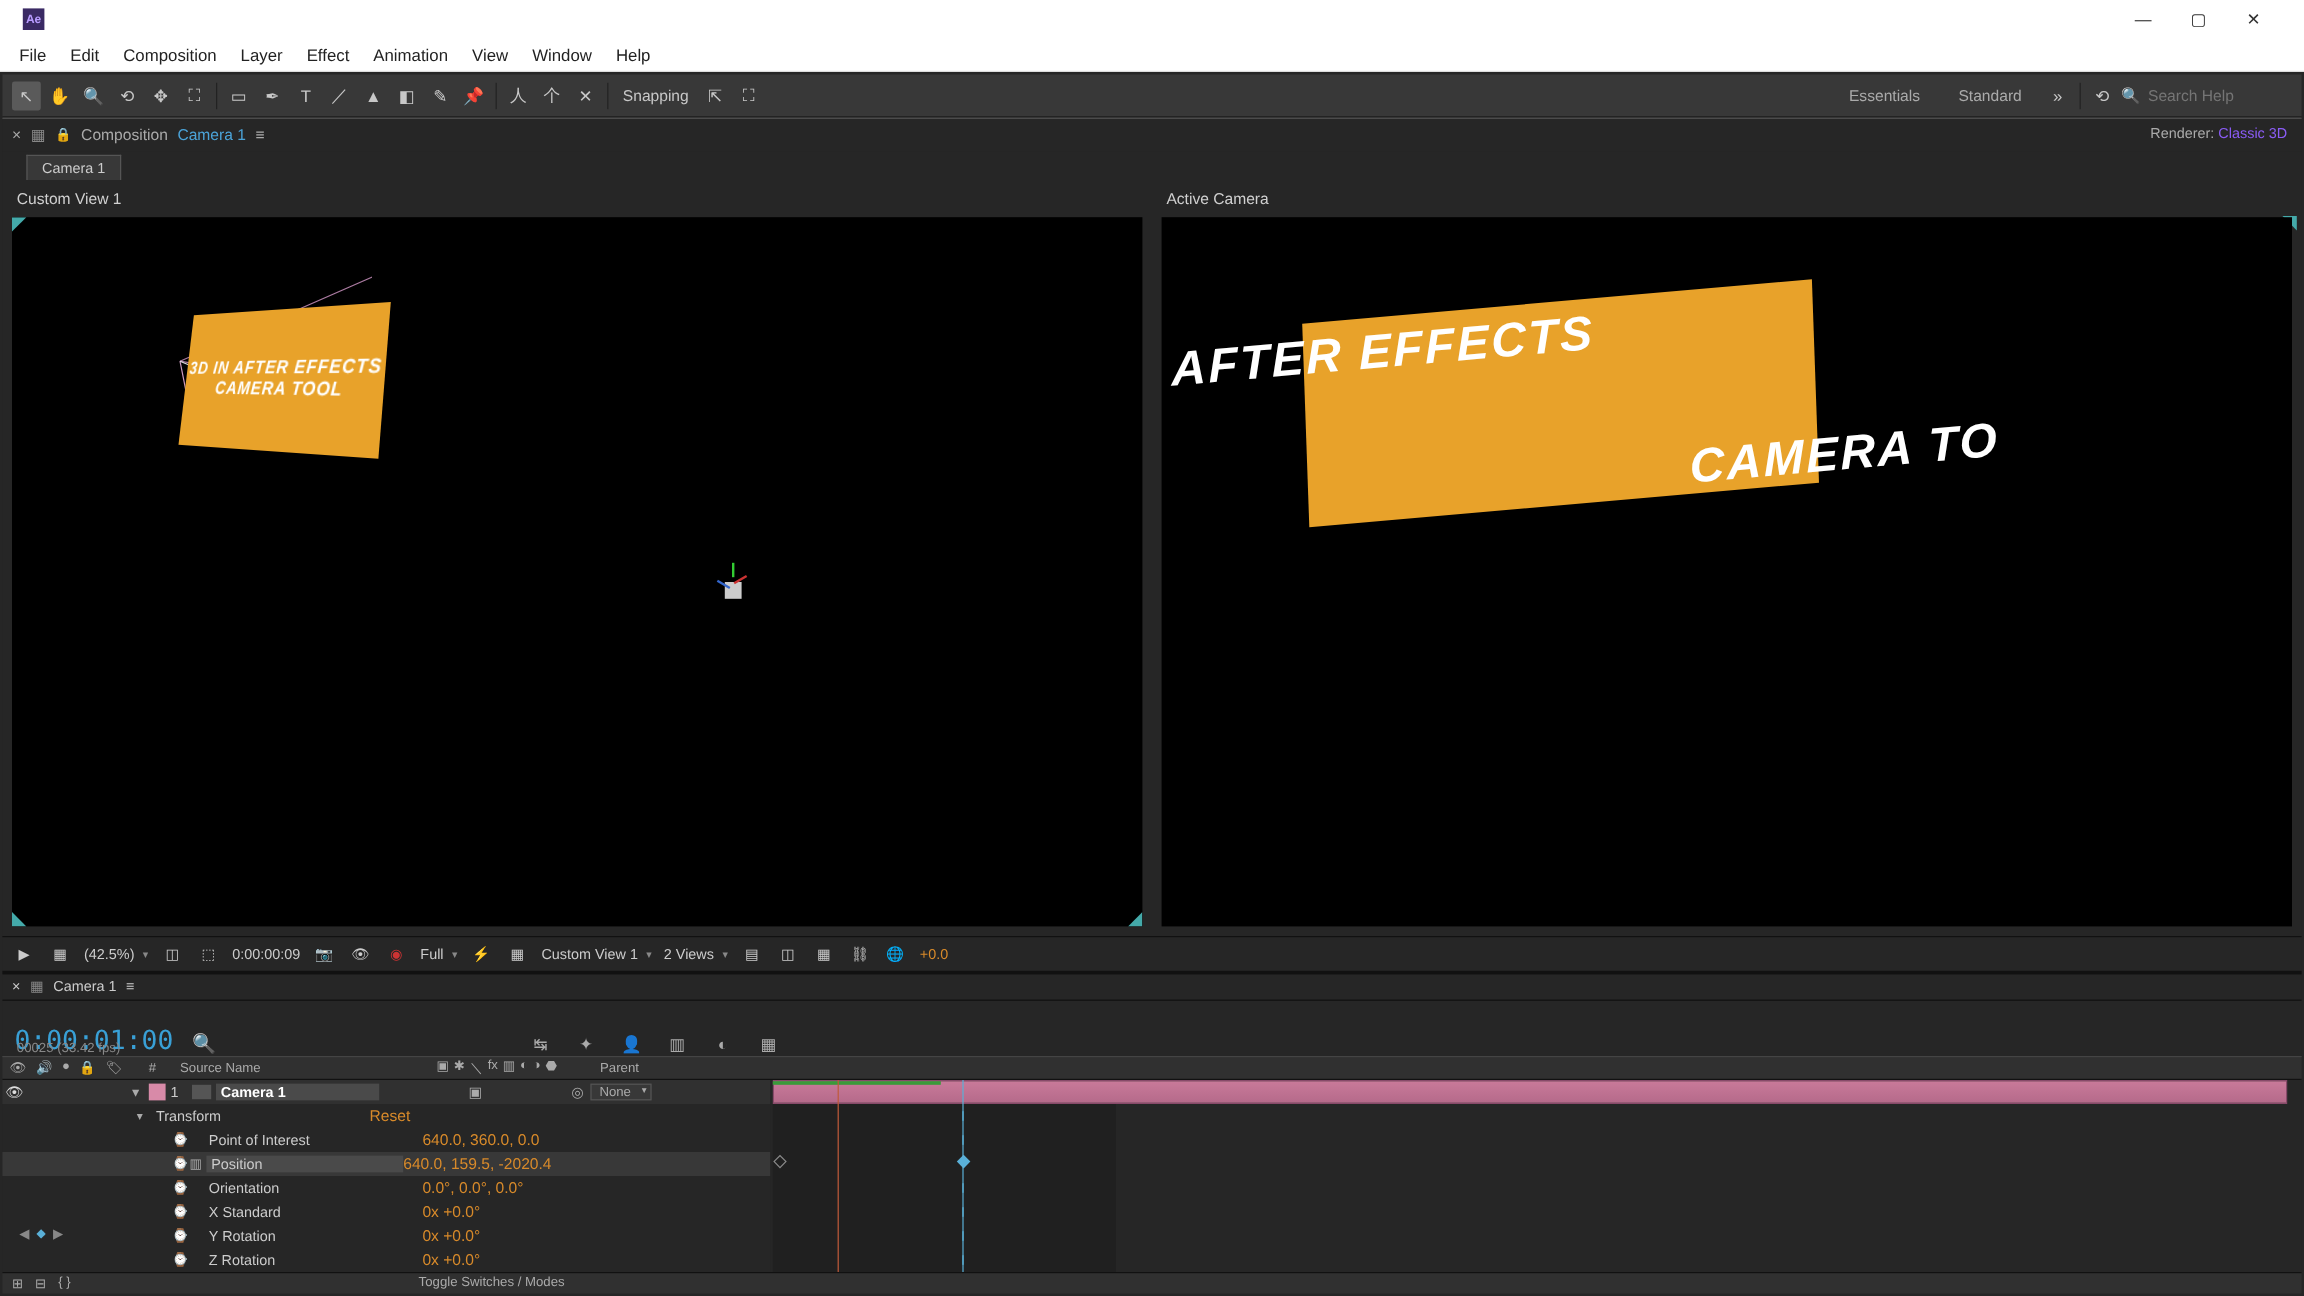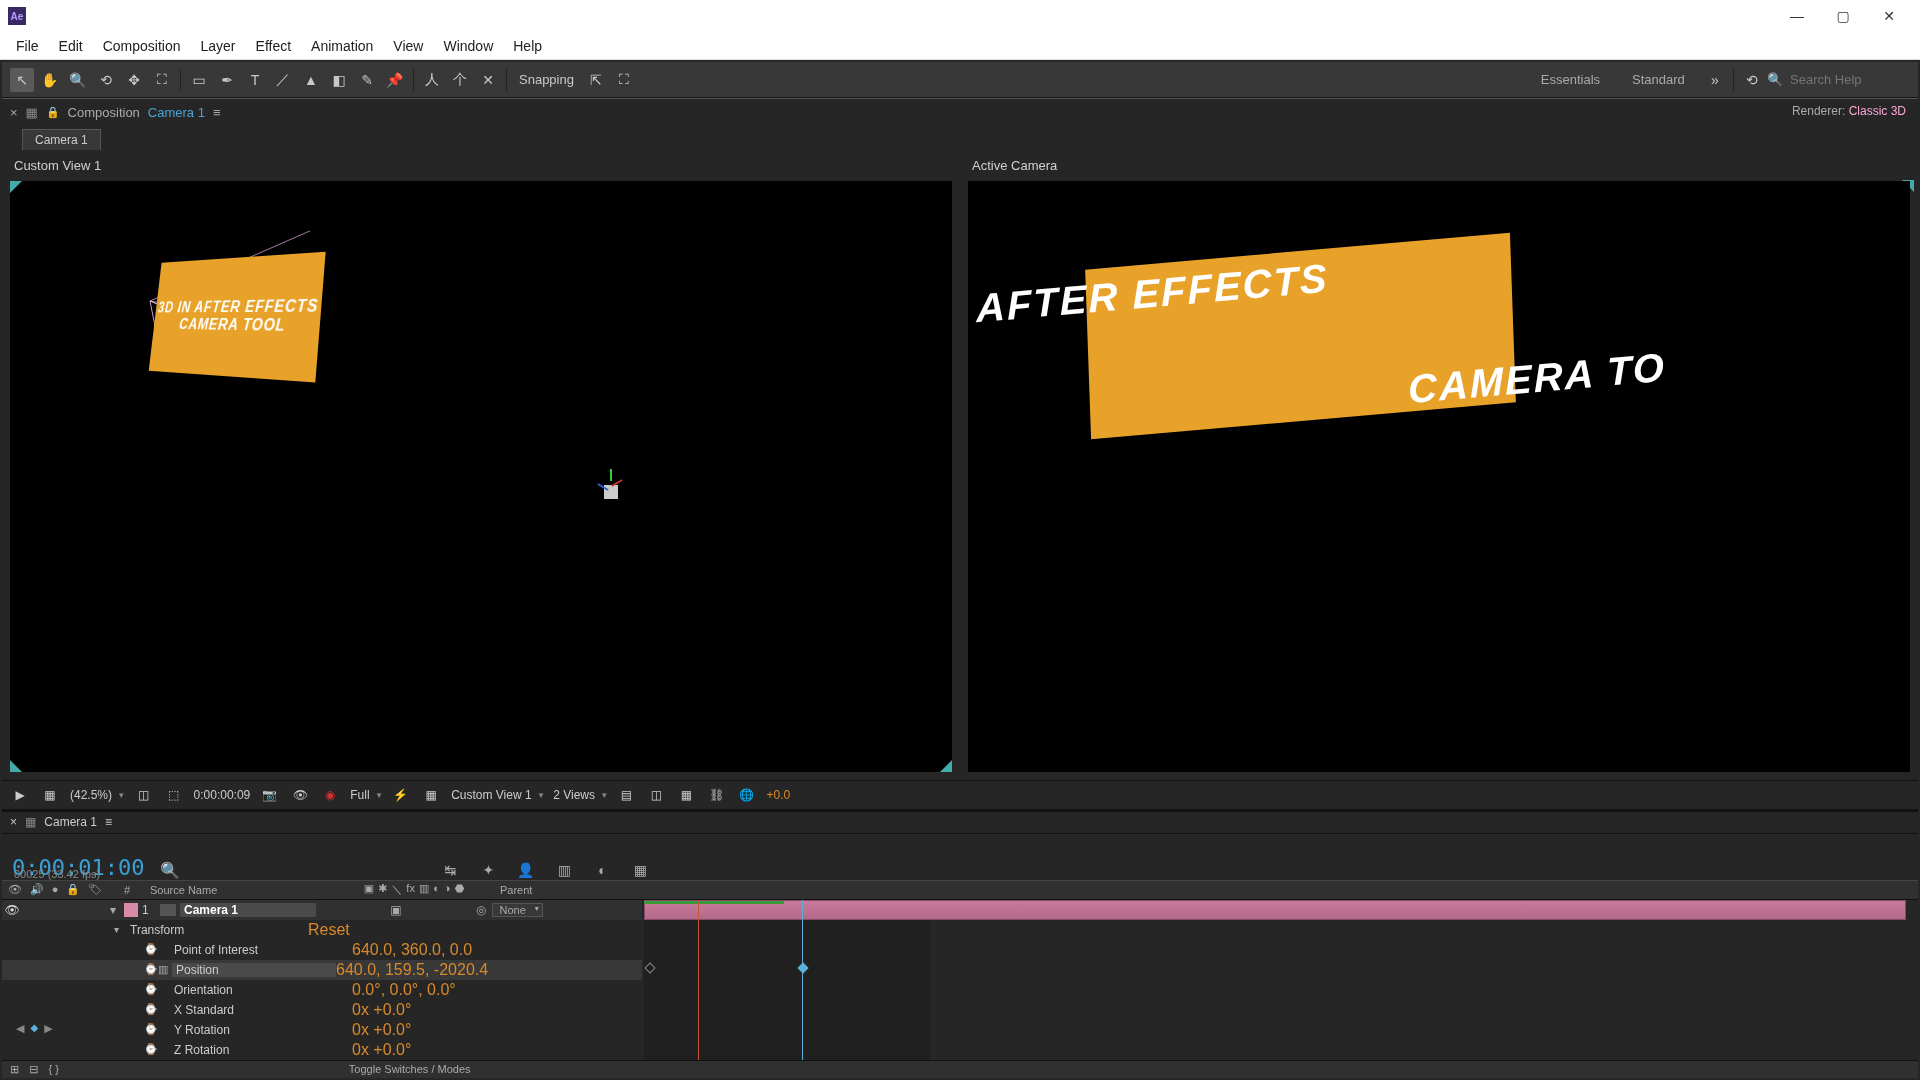--- a/index.html
+++ b/index.html
@@ -1,18 +1,18 @@
 <!DOCTYPE html>
 <html><head>
 <meta charset="utf-8">
 <style>
 * { margin: 0; padding: 0; box-sizing: border-box; font-family: "Segoe UI", Tahoma, sans-serif; user-select: none; }
 body { background: #fff; overflow: hidden; }
 .window { width: 1920px; height: 1080px; display: flex; flex-direction: column; background: #fff; }
-.titlebar { height: 32px; background: #fff; display: flex; align-items: center; padding: 0 8px; font-size: 13px; color: #333; }
+.titlebar { height: 32px; background: #fff; display: flex; align-items: center; padding: 0 19px; font-size: 13px; color: #333; }
 .titlebar .ae-icon { width: 18px; height: 18px; background: #3a2a64; color: #b89bff; font-size: 10px; font-weight: bold; display: flex; align-items: center; justify-content: center; margin-right: 8px; }
 .titlebar .wincontrols { margin-left: auto; display: flex; }
 .titlebar .wincontrols div { width: 46px; height: 32px; display: flex; align-items: center; justify-content: center; font-size: 14px; color: #333; }
 .menubar { height: 28px; background: #fff; display: flex; align-items: center; padding: 0 6px; font-size: 14px; color: #222; border-bottom: 1px solid #ddd; }
 .menubar span { padding: 4px 10px; }
 .app { flex: 1; background: #262626; display: flex; flex-direction: column; border: 2px solid #262626; }
 .toolbar { height: 36px; background: #383838; display: flex; align-items: center; padding: 0 8px; gap: 4px; border-bottom: 1px solid #161616; }
 .toolbar .tool { width: 24px; height: 24px; display: flex; align-items: center; justify-content: center; color: #c8c8c8; font-size: 14px; }
 .toolbar .tool.active { background: #5a5a5a; border-radius: 2px; }
 .toolbar .sep { width: 1px; height: 22px; background: #222; margin: 0 2px; }
@@ -22,21 +22,21 @@
 .toolbar .search { display: flex; align-items: center; gap: 6px; color: #aaa; font-size: 13px; }
 .toolbar .search input { background: transparent; border: none; color: #aaa; font-size: 13px; outline: none; width: 120px; }
 .comp-tabbar { height: 28px; background: #262626; display: flex; align-items: center; padding: 0 8px; gap: 8px; color: #aaa; font-size: 13px; border-top: 1px solid #555; }
 .comp-tabbar .x { cursor: pointer; }
 .comp-tabbar .lock { font-size: 11px; }
 .comp-tabbar .comp-name { color: #4ba3d8; }
 .comp-subtabs { height: 24px; background: #262626; display: flex; align-items: flex-end; padding: 0 20px; }
 .comp-subtabs .tab { background: #383838; color: #ccc; font-size: 12px; padding: 3px 12px; border: 1px solid #555; border-bottom: none; }
 .viewers-row { flex: 1; display: flex; position: relative; }
 .renderer { position: absolute; right: 12px; top: -22px; color: #aaa; font-size: 12px; }
-.renderer .val { color: #f9a8d4; }
+.renderer .val { color: #8b5cf6; }
 .viewer { flex: 1; background: #262626; display: flex; flex-direction: column; padding: 4px; }
 .viewer .vtitle { color: #d0d0d0; font-size: 13px; padding: 4px 8px; }
 .viewer .canvas { flex: 1; background: #000; position: relative; margin: 4px; overflow: hidden; }
 .viewer .corner { width: 0; height: 0; position: absolute; }
 .viewer .corner.tl { top: 0; left: 0; border-top: 12px solid #4aa; border-right: 12px solid transparent; }
 .viewer .corner.tr { top: 0; right: 0; border-top: 12px solid #4aa; border-left: 12px solid transparent; }
 .viewer .corner.br { bottom: 0; right: 0; border-bottom: 12px solid #4aa; border-left: 12px solid transparent; }
 .viewer .corner.bl { bottom: 0; left: 0; border-bottom: 12px solid #4aa; border-right: 12px solid transparent; }
 
 .card3d { position: absolute; top: 75px; left: 120px; width: 200px; height: 120px; background: #e8a22a; transform: perspective(600px) rotateY(-35deg) rotateX(10deg); display: flex; flex-direction: column; align-items: center; justify-content: center; color: #fff; font-weight: bold; font-style: italic; font-size: 16px; letter-spacing: 1px; }
@@ -88,21 +88,21 @@
 .row.layer .par { display: flex; align-items: center; gap: 6px; color: #aaa; }
 .row.layer .par .sel { background: #383838; border: 1px solid #555; padding: 0 16px 0 6px; font-size: 11px; position: relative; }
 .row.layer .par .sel::after { content: "▾"; position: absolute; right: 3px; font-size: 8px; }
 .row.prop { background: #262626; color: #ccc; }
 .row.prop.sel { background: #383838; }
 .row.prop .pad { width: 112px; }
 .row.prop .tw { width: 14px; color: #aaa; font-size: 10px; }
 .row.prop .sw { width: 14px; color: #aaa; font-size: 11px; }
 .row.prop .gr { width: 14px; color: #aaa; font-size: 11px; }
 .row.prop .nm { width: 180px; padding-left: 2px; }
-.row.prop .val { color: #d88a2a; font-size: 16px; }
+.row.prop .val { color: #d88a2a; font-size: 13px; }
 .tl-bar { position: absolute; left: 2px; right: 12px; top: 0; height: 20px; background: linear-gradient(#c97a9a,#b56a8a); border: 1px solid #884a6a; }
 .tl-cache { position: absolute; left: 2px; top: 1px; height: 3px; background: #3a9a3a; width: 140px; }
 .tl-marker-red { position: absolute; left: 56px; top: 0; bottom: 0; width: 1px; background: #c05a3a; }
 .tl-marker-play { position: absolute; left: 160px; top: 0; bottom: 0; width: 1px; background: #5ab0d8; }
 .tl-key { position: absolute; width: 8px; height: 8px; background: #888; transform: rotate(45deg); }
 .tl-key.blue { background: #5ab0d8; }
 .tl-key.hollow { background: transparent; border: 1px solid #888; }
 .tl-tick { position: absolute; width: 1px; height: 8px; background: #5ab0d8; }
 .tl-shade { position: absolute; left: 2px; top: 20px; width: 286px; bottom: 0; background: rgba(0,0,0,.15); }
 .keynav { position: absolute; left: 14px; top: 122px; display: flex; gap: 6px; color: #888; font-size: 11px; }

